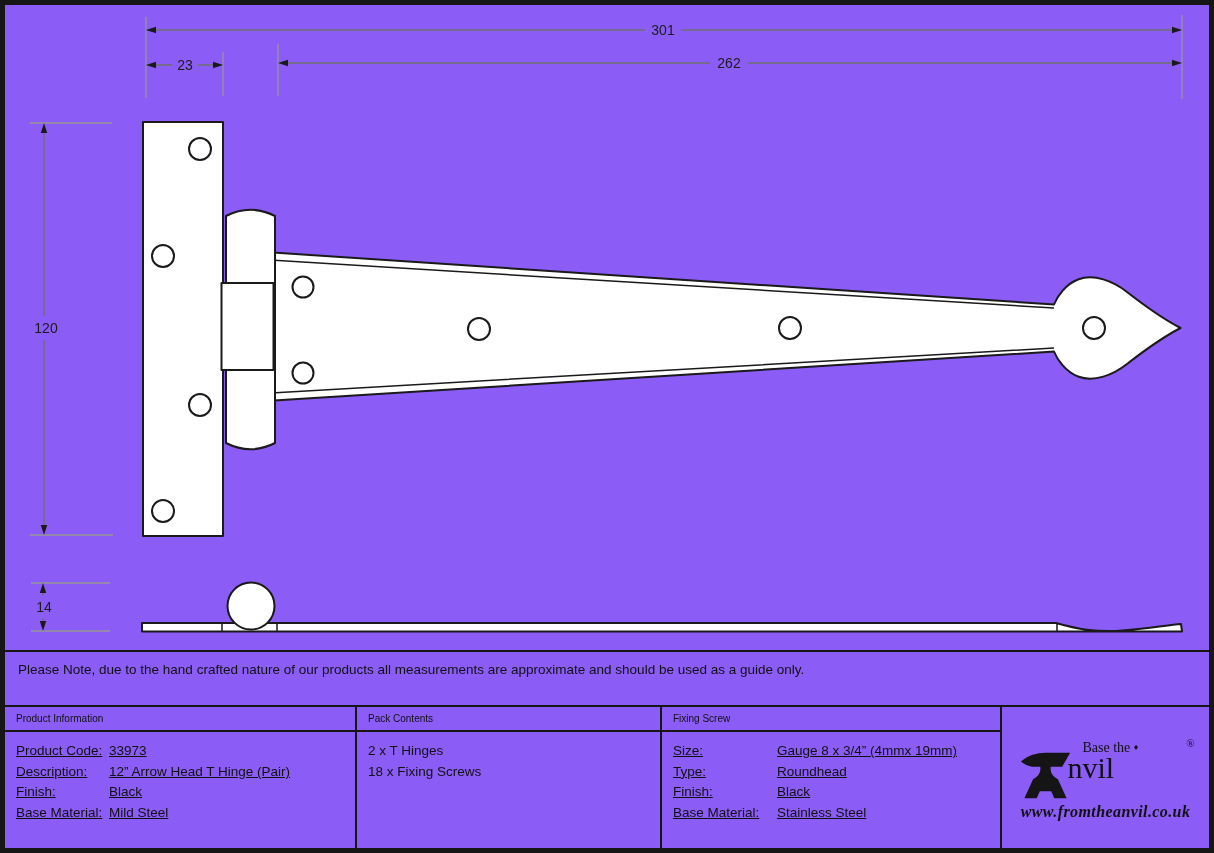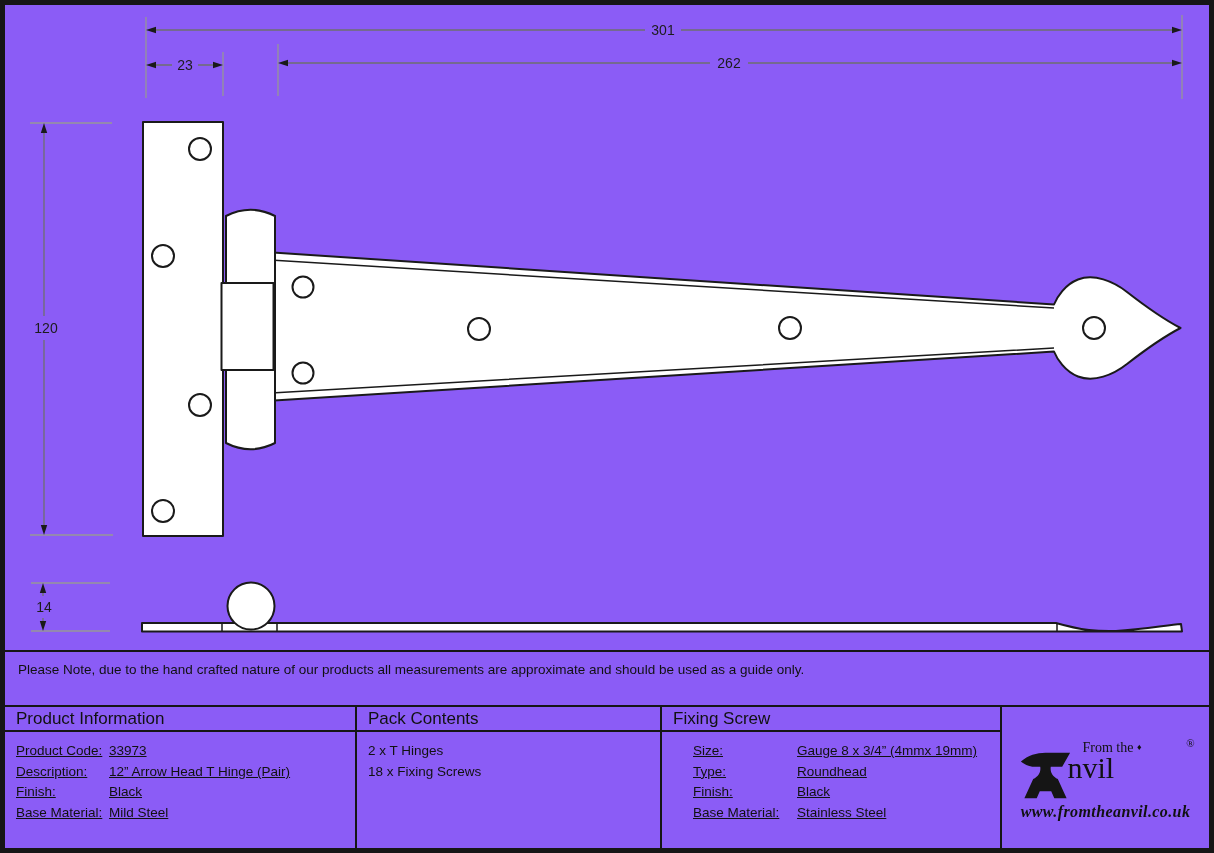--- a/index.html
+++ b/index.html
@@ -24,27 +24,27 @@
     border-top:2px solid #161616; box-sizing:border-box; display:flex;
   }
   .col { box-sizing:border-box; height:100%; }
   .col + .col { border-left:2px solid #161616; }
   .col-product { width:350px; }
   .col-pack    { width:305px; }
   .col-screw   { width:340px; }
   .col-logo    { width:209px; display:flex; flex-direction:column; align-items:center; justify-content:center; }
   .col-header {
     height:25px; border-bottom:2px solid #161616; box-sizing:border-box;
-    display:flex; align-items:center; padding-left:11px; font-size:17px;
+    display:flex; align-items:center; padding-left:11px; font-size:10px;
   }
   .col-body { padding:9px 0 0 11px; font-size:13.5px; }
   .kv-row { display:flex; line-height:20.5px;text-decoration:underline; }
   .kv-label { flex:0 0 auto; }
   .col-product .kv-label { width:93px; }
-  .col-screw   .kv-label { width:104px;margin-left:20px; }
+  .col-screw   .kv-label { width:104px; }
   .list-line { line-height:20.5px; }
 
   .logo-art { position:relative; width:178px; height:64px; }
   .anvil-icon { position:absolute; left:0; top:11px; width:57px; height:51px; }
   .from-the {
     position:absolute; left:66px; top:1px;
     font-family:"Liberation Serif",serif; font-size:14px; white-space:nowrap;
   }
   .diamond { font-size:9px; vertical-align:2px; }
   .nvil {
@@ -200,21 +200,21 @@
     </div>
 
     <div class="col col-logo">
       <div class="logo-art">
         <svg class="anvil-icon" viewBox="0 0 60 58" xmlns="http://www.w3.org/2000/svg">
           <path fill="#151515" d="M2,13 C10,6 20,3 30,3 L58,3 L49,19 L36,19
                    C35,25 38,30 44,33 L54,55 L40,55 L36.5,47
                    L23.5,47 L20,55 L6,55 L16,33
                    C22,30 25,25 24,19 L15,19 C10,18 5,16 2,13 Z"></path>
         </svg>
-        <span class="from-the"><span>From the</span> <span class="diamond">♦</span></span>
+        <span class="from-the"><span>Base the</span> <span class="diamond">♦</span></span>
         <span class="nvil">nvil</span>
         <span class="reg">®</span>
       </div>
       <div class="logo-url">www.fromtheanvil.co.uk</div>
     </div>
 
   </div>
 
   <div class="frame"></div>
 </div>

